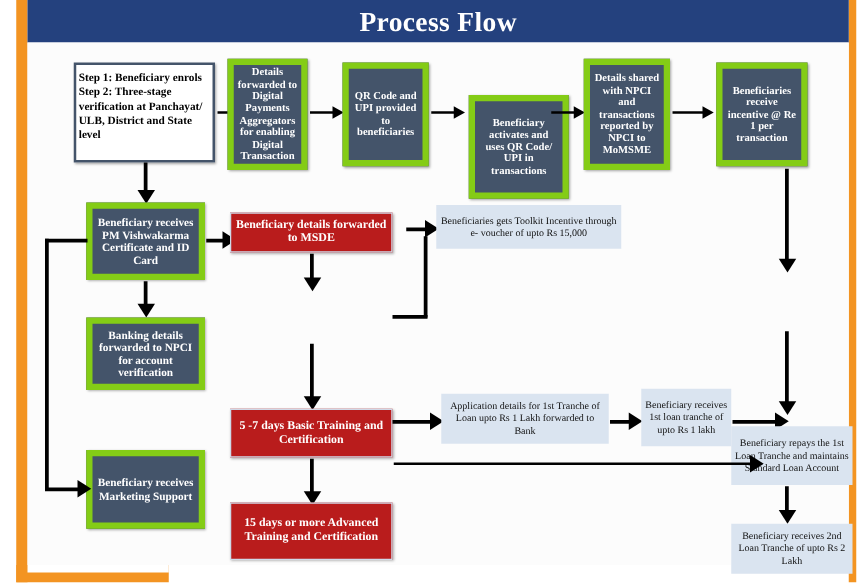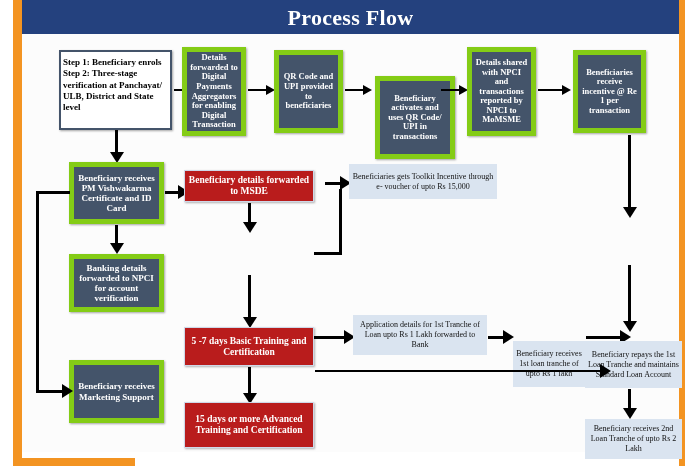--- a/index.html
+++ b/index.html
@@ -187,21 +187,21 @@
     <div class="box pale" style="left:327px; top:130px; width:148px; height:35px; font-size:8px; line-height:1.25;">Beneficiaries gets Toolkit Incentive through e- voucher of upto Rs 15,000</div>
 
     <div class="ln h thick" style="left:292px; top:302px; width:34px;"></div>
     <div class="arw rb" style="left:322px; top:296px;"></div>
 
     <div class="box pale" style="left:331px; top:281px; width:134px; height:40px; font-size:8px; line-height:1.25;">Application details for 1st Tranche of Loan upto Rs 1 Lakh forwarded to Bank</div>
 
     <div class="ln h thick" style="left:466px; top:302px; width:19px;"></div>
     <div class="arw rb" style="left:481px; top:296px;"></div>
 
-    <div class="box pale" style="left:491px; top:277px; width:72px; height:46px; font-size:8px; line-height:1.25;margin-top:30px;">Beneficiary receives 1st loan tranche of upto Rs 1 lakh</div>
+    <div class="box pale" style="left:491px; top:277px; width:72px; height:46px; font-size:8px; line-height:1.25;">Beneficiary receives 1st loan tranche of upto Rs 1 lakh</div>
 
     <div class="ln h thick" style="left:564px; top:302px; width:40px;"></div>
     <div class="arw rb" style="left:598px; top:296px;"></div>
 
     <div class="ln v thick" style="left:606px; top:101px; width:3px; height:76px;"></div>
     <div class="arw db" style="left:601px; top:173px;"></div>
 
 
     <div class="ln v thick" style="left:606px; top:231px; width:3px; height:60px;"></div>
     <div class="arw db" style="left:601px; top:287px;"></div>

